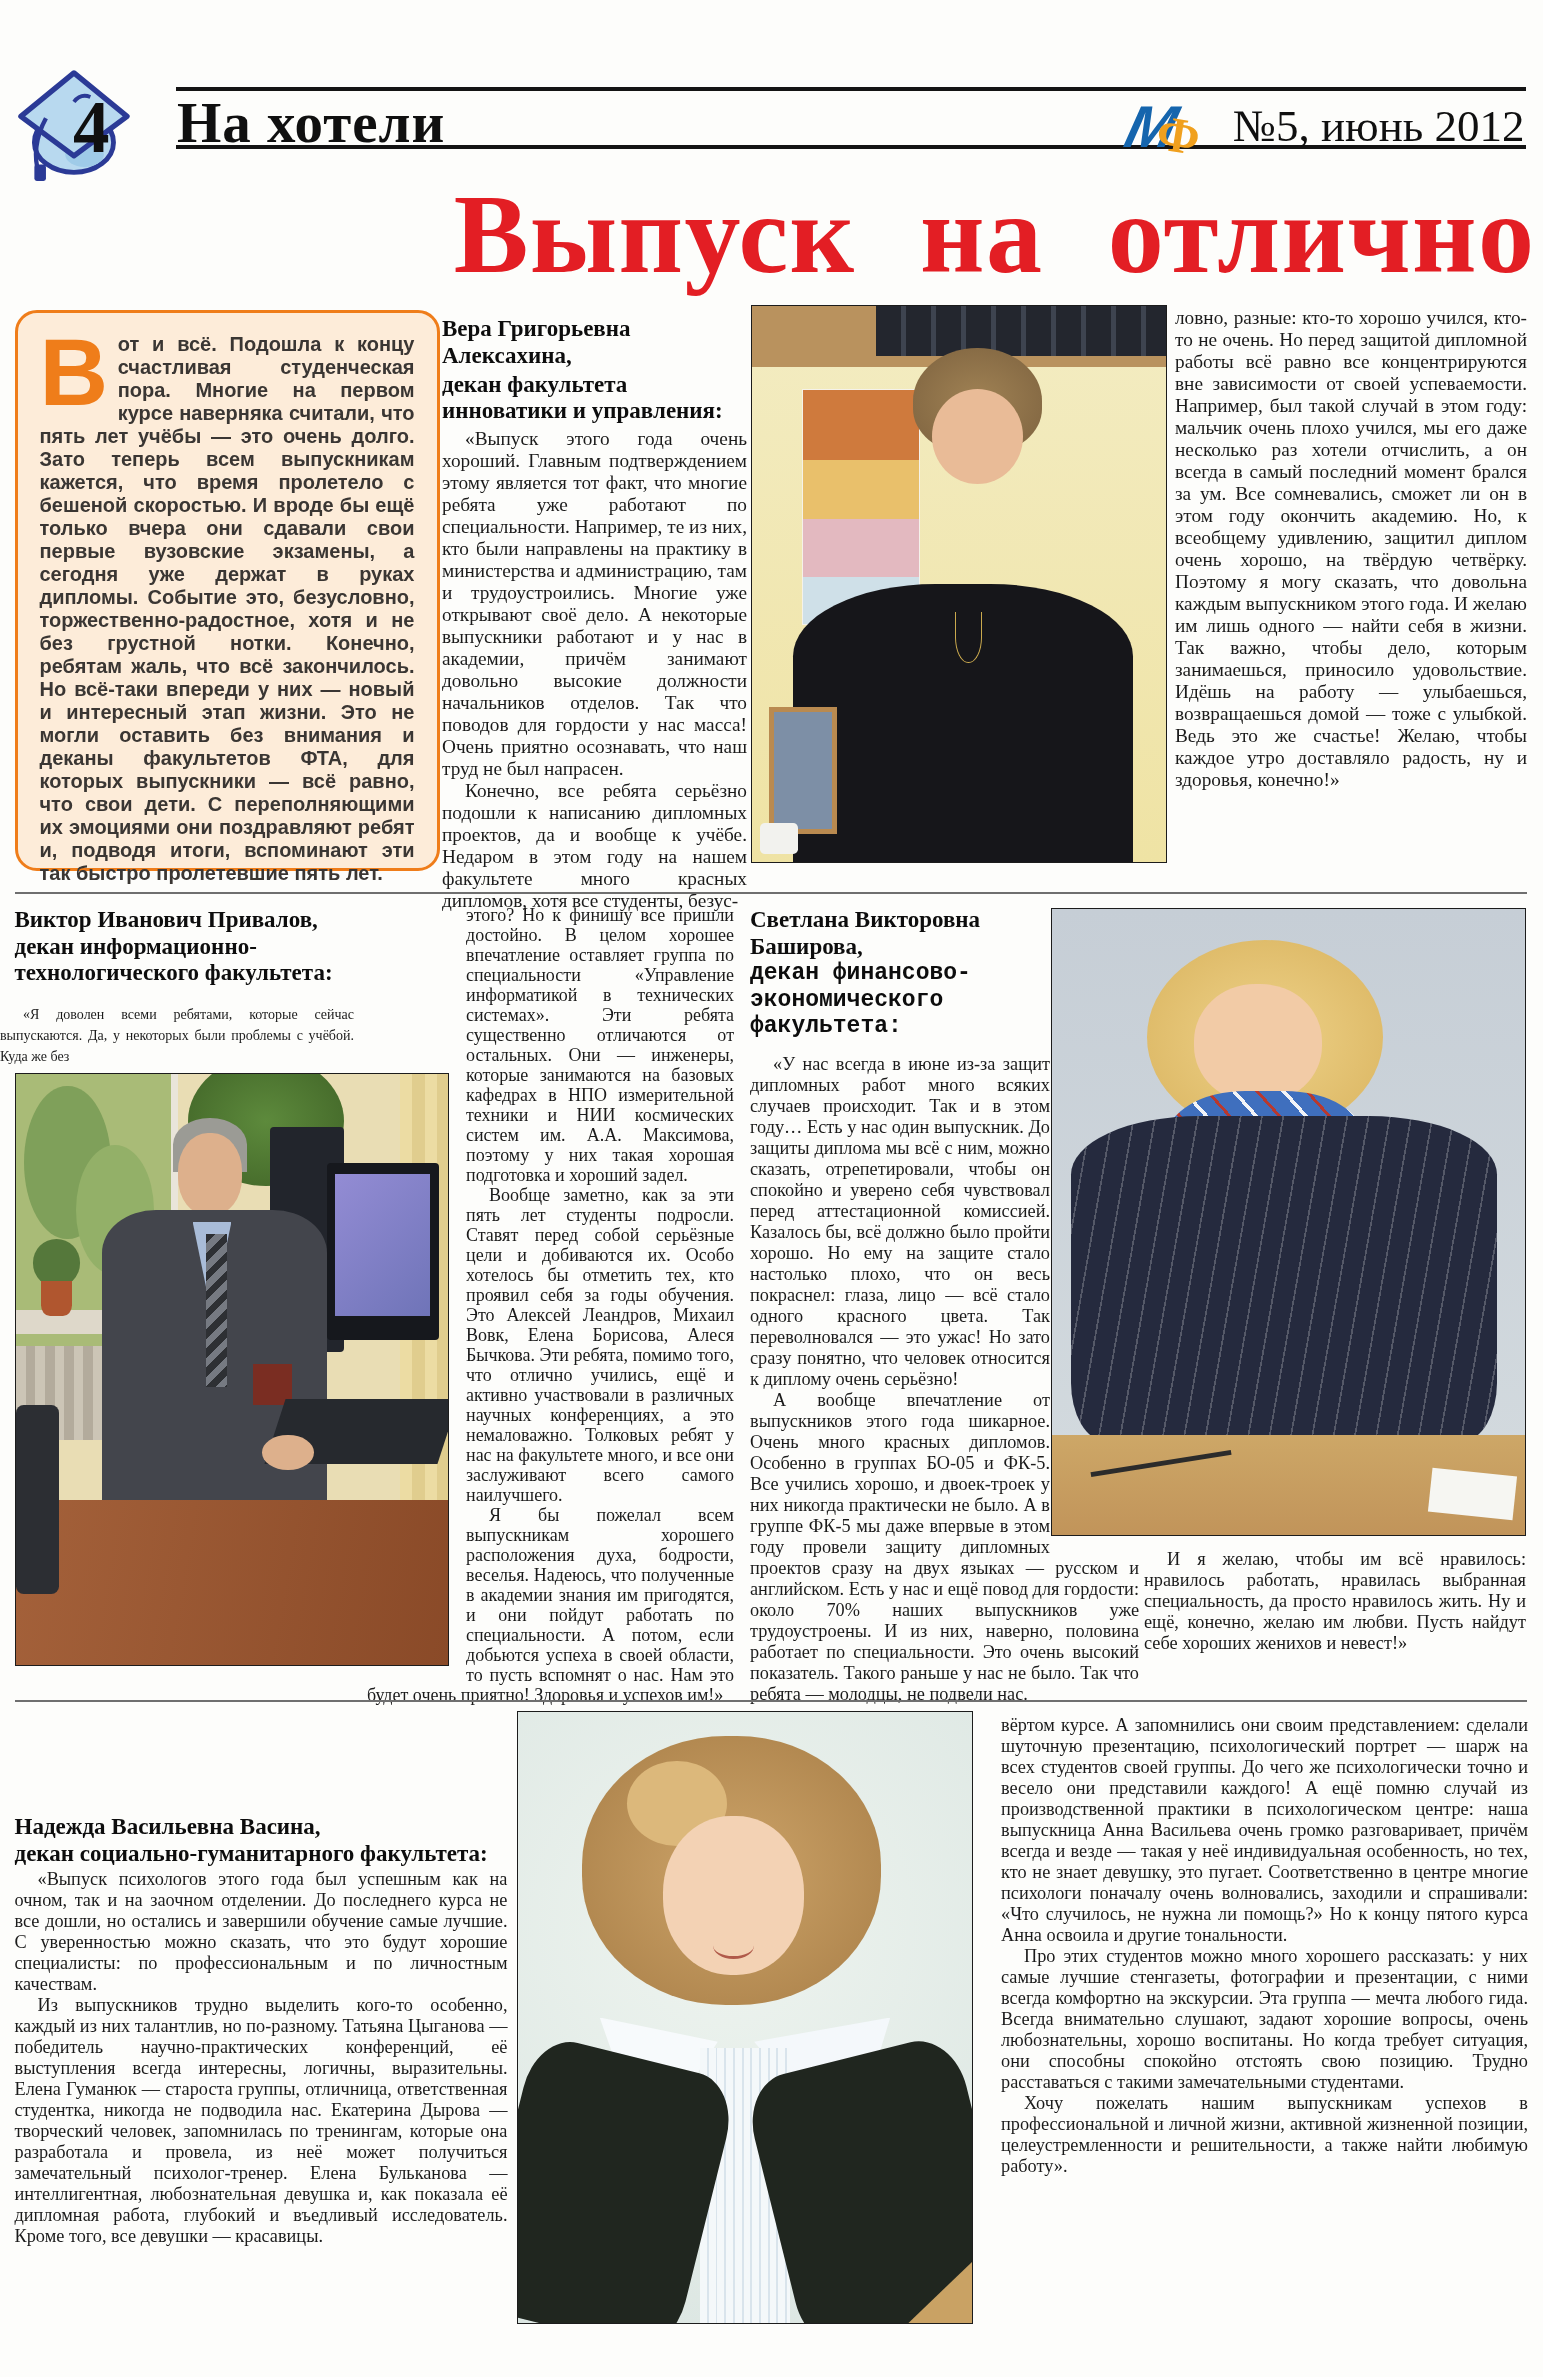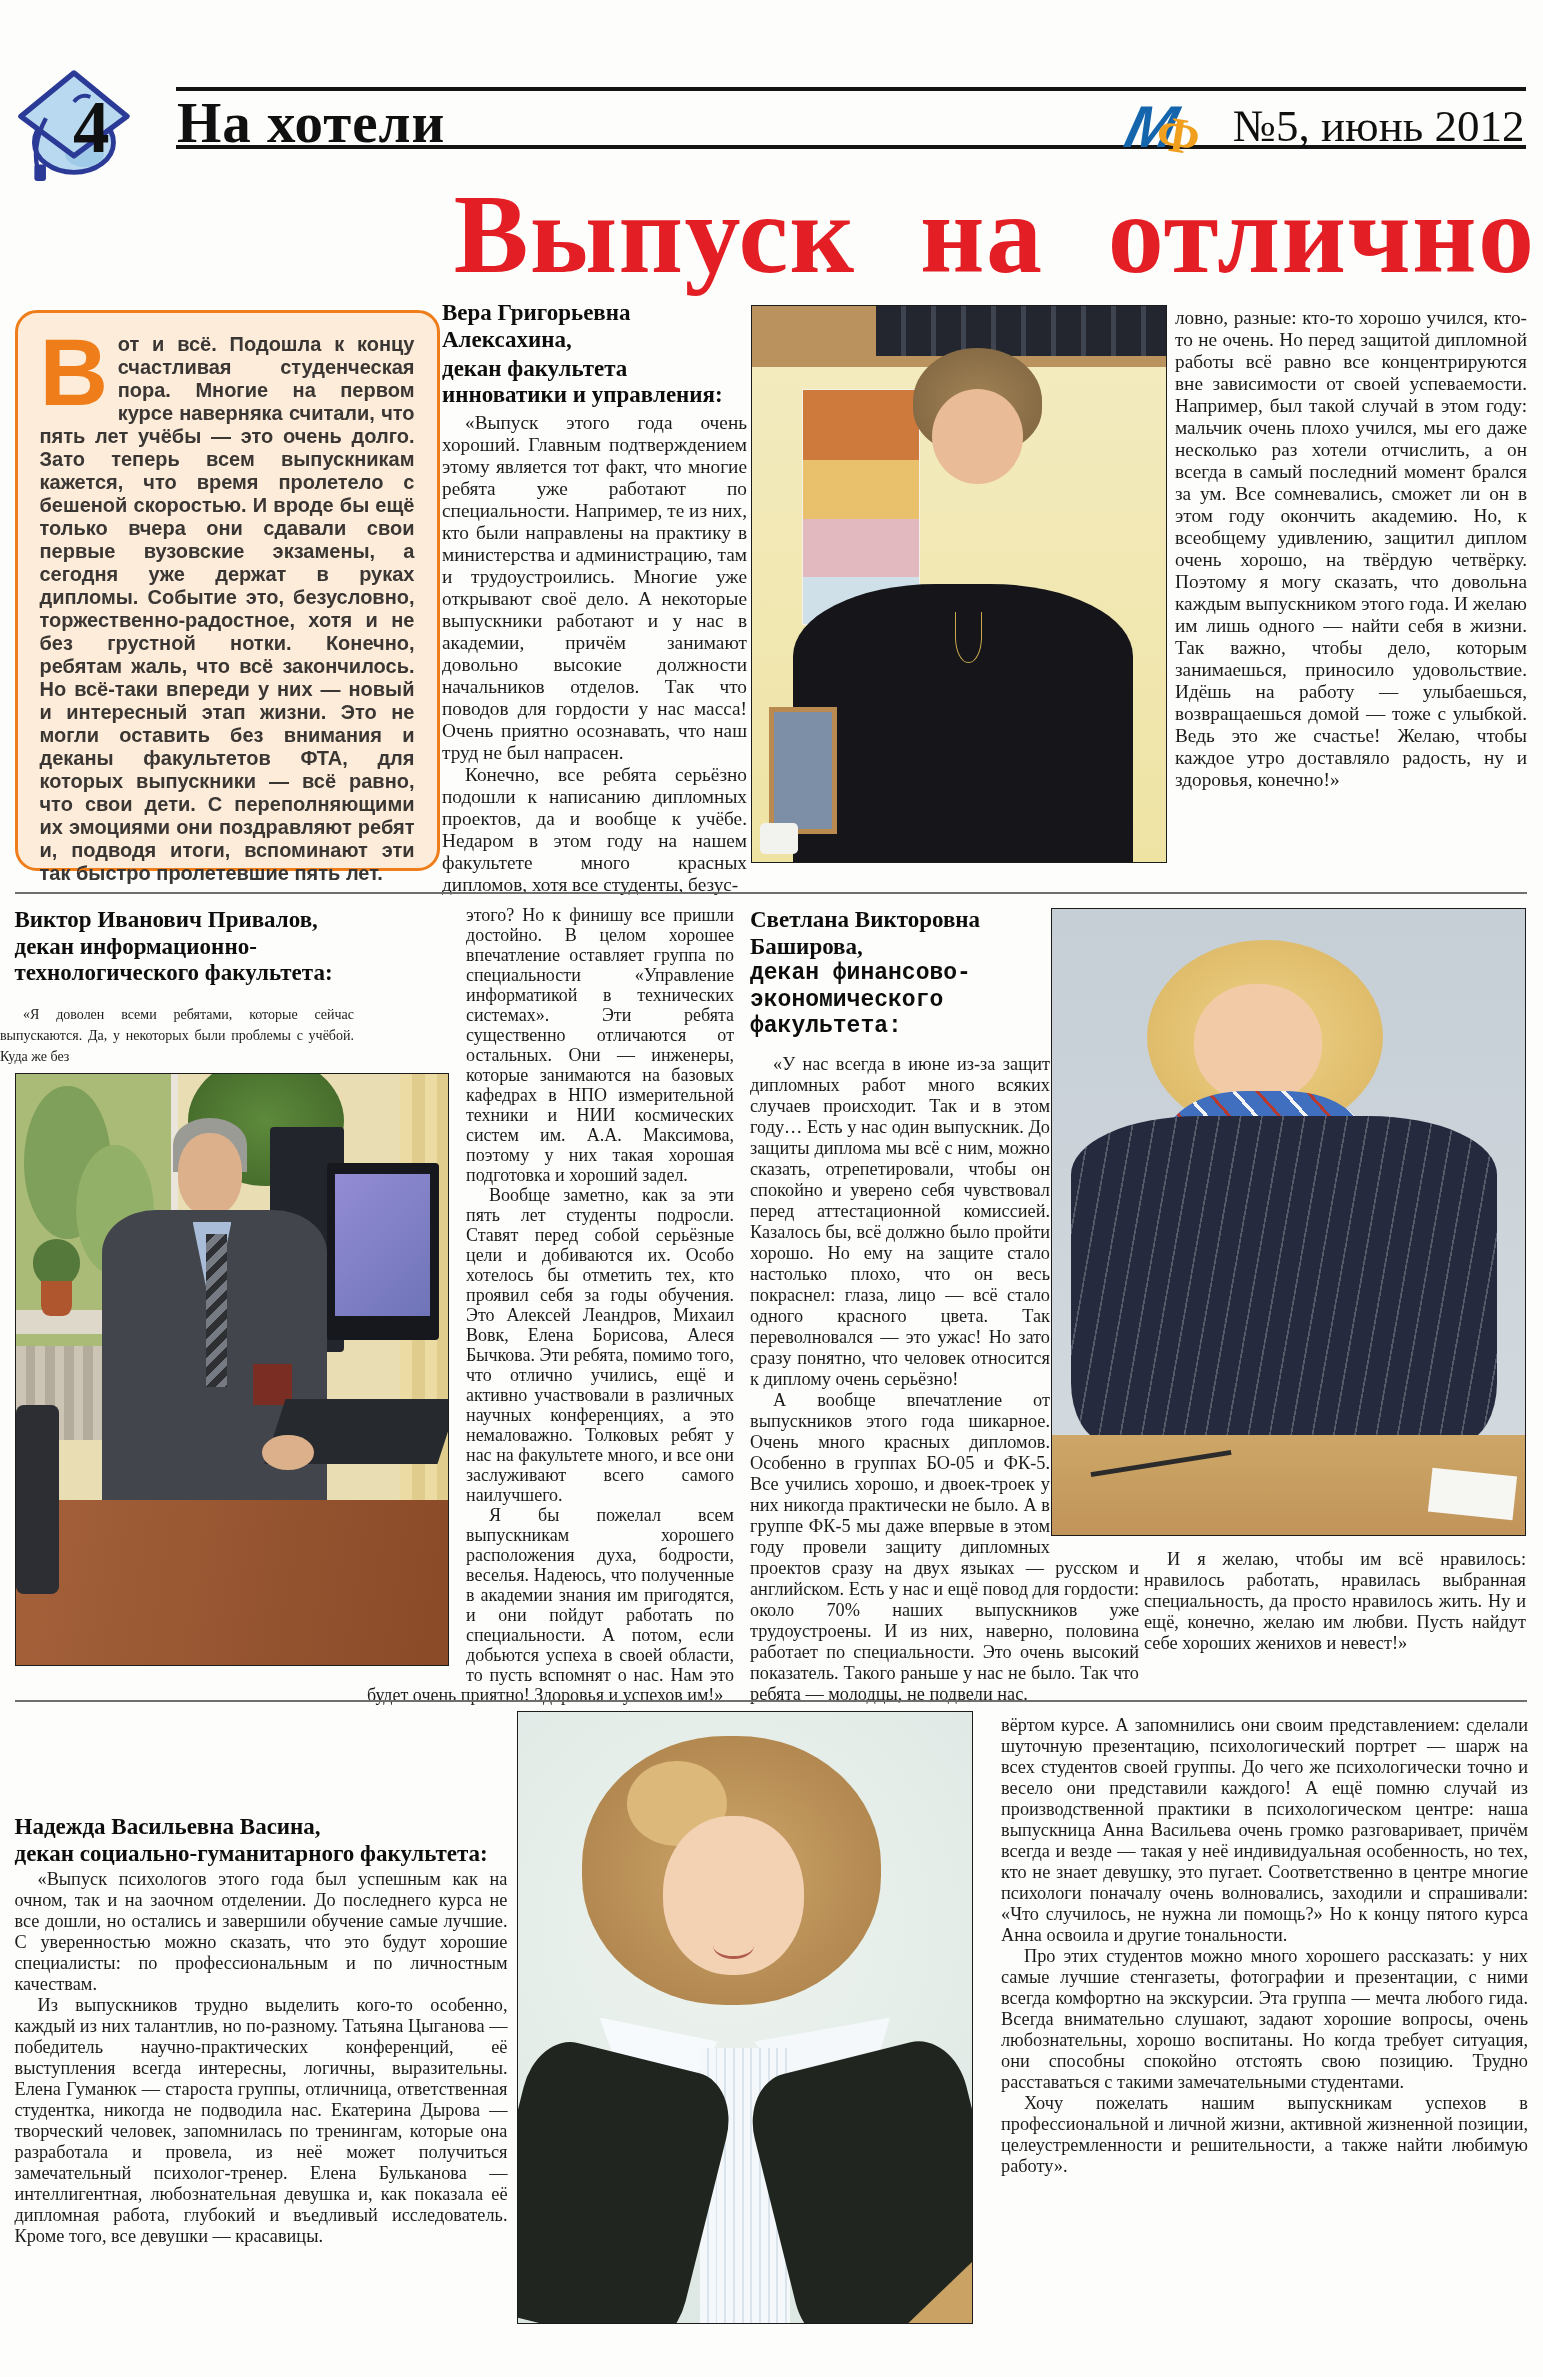--- a/index.html
+++ b/index.html
@@ -122,21 +122,21 @@
     <span class="f">Ф</span>
   </div>
   <div id="issue-date">№5, июнь 2012</div>
 
   <div id="headline">Выпуск на отлично!</div>
 
   <div id="intro-box">
     <span class="dropcap">В</span><span>от и всё. Подошла к концу счастливая студенческая пора. Многие на первом курсе наверняка считали, что пять лет учёбы — это очень долго. Зато теперь всем выпускникам кажется, что время пролетело с бешеной скоростью. И вроде бы ещё только вчера они сдавали свои первые вузовские экзамены, а сегодня уже держат в руках дипломы. Событие это, безусловно, торжественно-радостное, хотя и не без грустной нотки. Конечно, ребятам жаль, что всё закончилось. Но всё-таки впереди у них — новый и интересный этап жизни. Это не могли оставить без внимания и деканы факультетов ФТА, для которых выпускники — всё равно, что свои дети. С переполняющими их эмоциями они поздравляют ребят и, подводя итоги, вспоминают эти так быстро пролетевшие пять лет.</span>
   </div>
 
-  <div class="abs b top col-vera" style="left:442px;top:300px;width:305px;">
+  <div class="abs b top col-vera" style="left:442px;top:316px;width:305px;">
     <div class="head">Вера Григорьевна Алексахина,</div>
     <div class="head">декан факультета инноватики и управления:</div>
     <div class="b-t">
       <p>«Выпуск этого года очень хороший. Главным подтверждением этому является тот факт, что многие ребята уже работают по специальности. Например, те из них, кто были направлены на практику в министерства и администрацию, там и трудоустроились. Многие уже открывают своё дело. А некоторые выпускники работают и у нас в академии, причём занимают довольно высокие должности начальников отделов. Так что поводов для гордости у нас масса! Очень приятно осознавать, что наш труд не был напрасен.</p>
       <p>Конечно, все ребята серьёзно подошли к написанию дипломных проектов, да и вообще к учёбе. Недаром в этом году на нашем факультете много красных дипломов, хотя все студенты, безус-</p>
     </div>
   </div>
 
   <div id="ph-vera" class="photo">
     <div class="shelf"></div>

